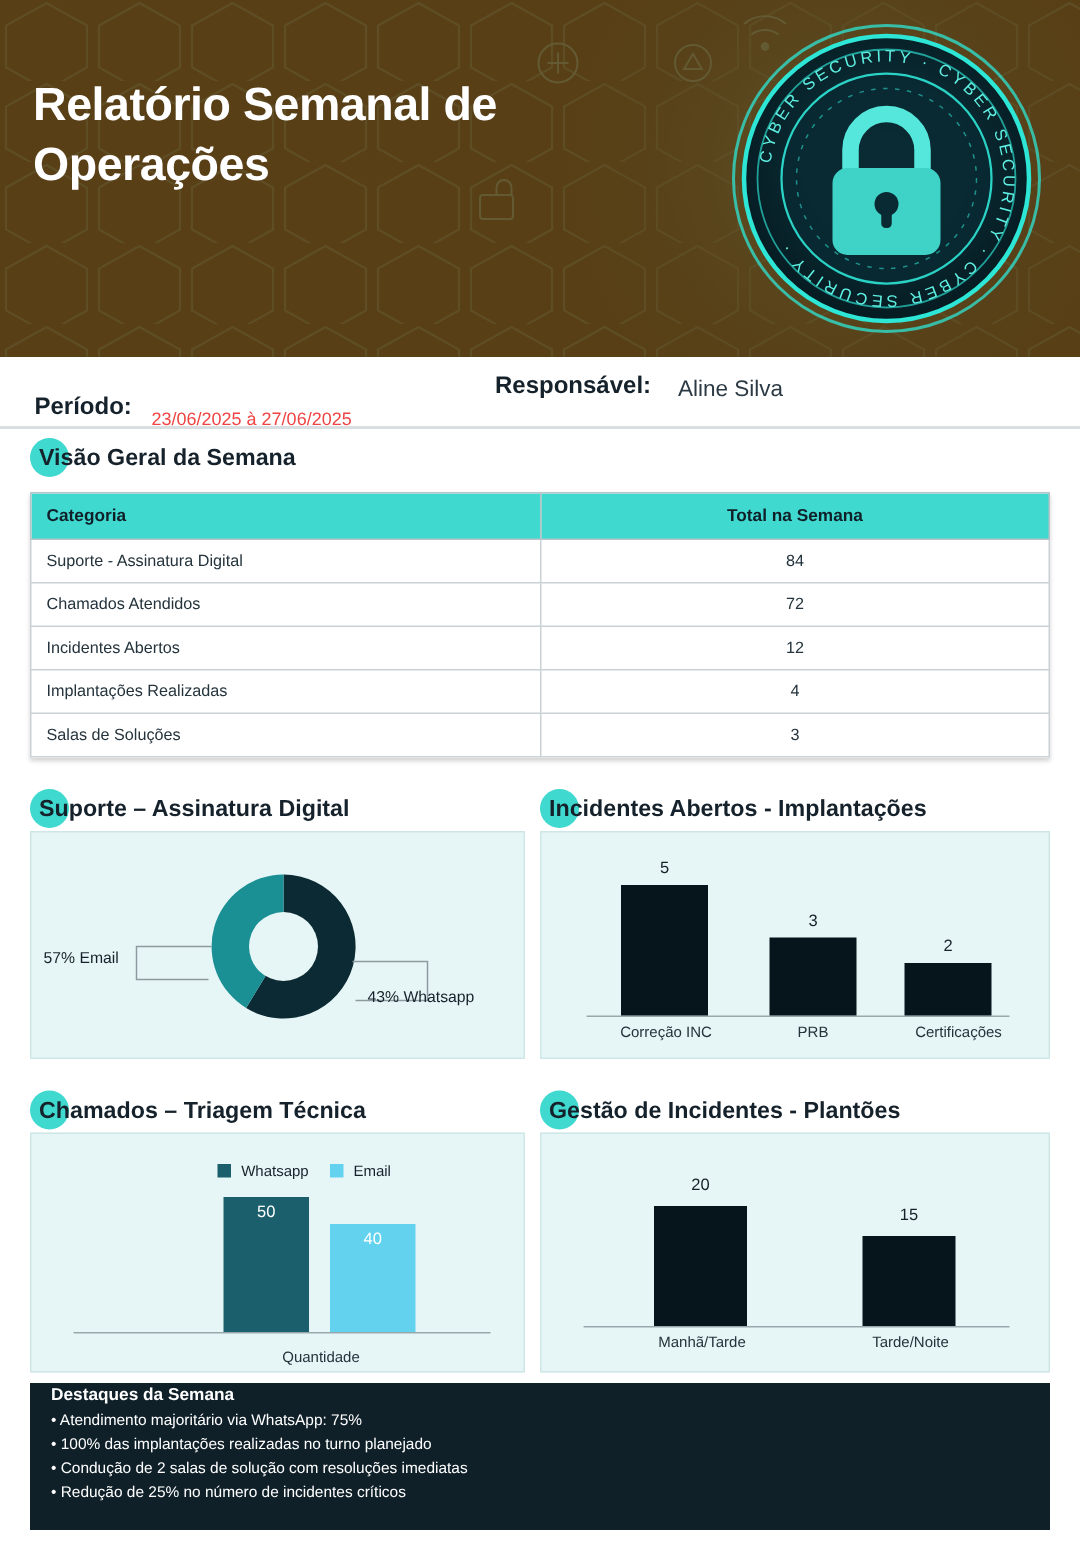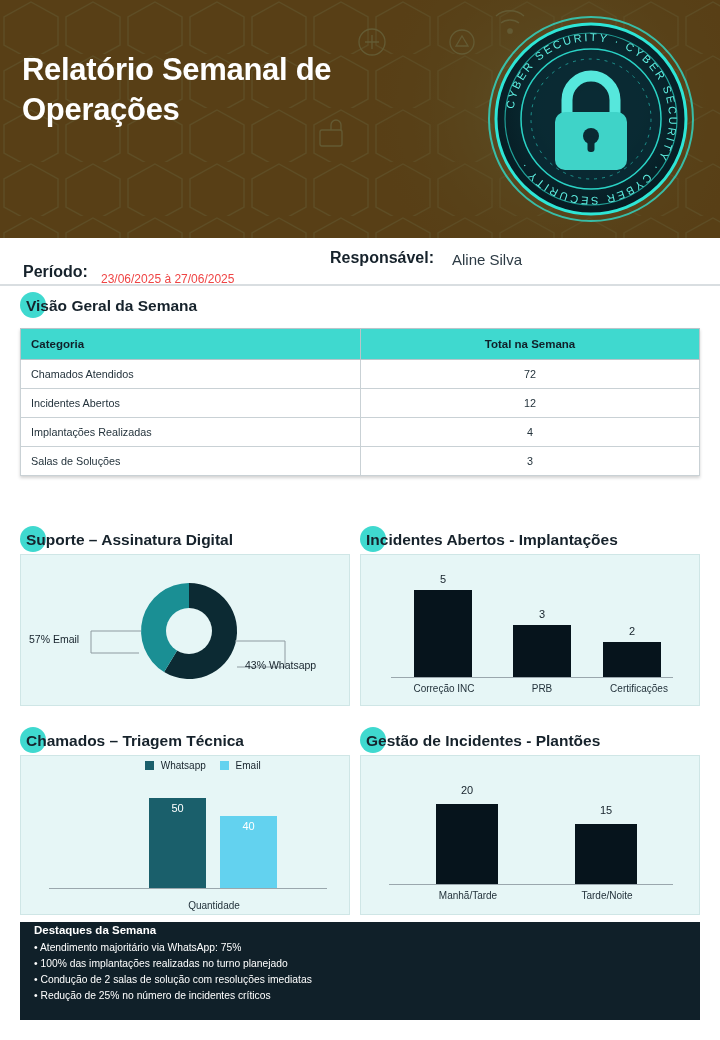--- a/index.html
+++ b/index.html
@@ -211,20 +211,24 @@
     </div>
     <table class="ov">
       <thead>
         <tr>
           <th class="left col-cat">Categoria</th>
           <th>Total na Semana</th>
         </tr>
       </thead>
       <tbody>
         <tr>
+          <td>Suporte - Assinatura Digital</td>
+          <td class="num">84</td>
+        </tr>
+        <tr>
           <td>Chamados Atendidos</td>
           <td class="num">72</td>
         </tr>
         <tr>
           <td>Incidentes Abertos</td>
           <td class="num">12</td>
         </tr>
         <tr>
           <td>Implantações Realizadas</td>
           <td class="num">4</td>
@@ -282,21 +286,21 @@
       <div class="bar-label" style="left:228px; top:128px; width:100px;">Certificações</div>
     </div>
   </div>
 
   <div class="sec-title" style="position:absolute; left:20px; top:727px; width:330px;">
     <span class="sec-dot"></span>
     <span class="sec-text">Chamados – Triagem Técnica</span>
   </div>
   <div class="card" style="left:20px; top:755px; width:330px; height:160px;">
     <div class="chart-area">
-      <div class="legend" style="left:100px; top:4px;padding-left:24px;">
+      <div class="legend" style="left:100px; top:20px;padding-left:24px;">
         <span>
           <span class="sw" style="background:#1a5f6b"></span>
           <span>Whatsapp</span>
         </span>
         <span>
           <span class="sw" style="background:#63d2ef"></span>
           <span>Email</span>
         </span>
       </div>
 

